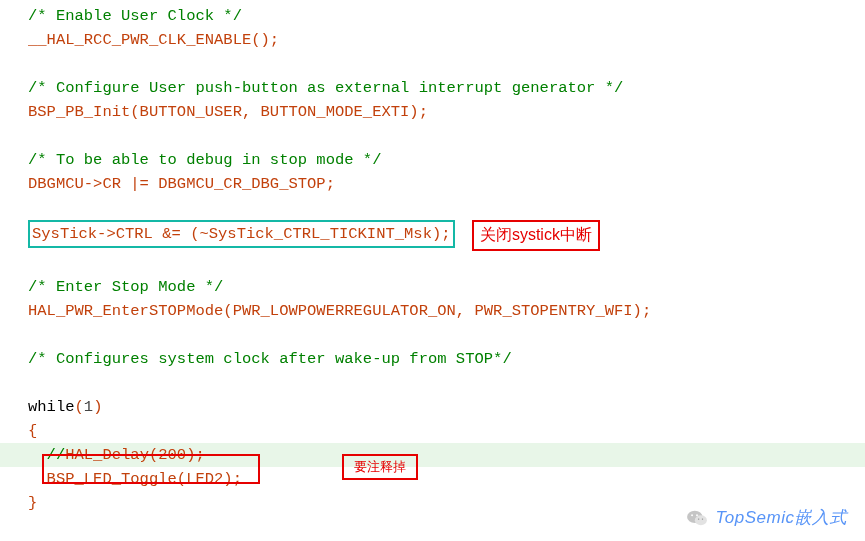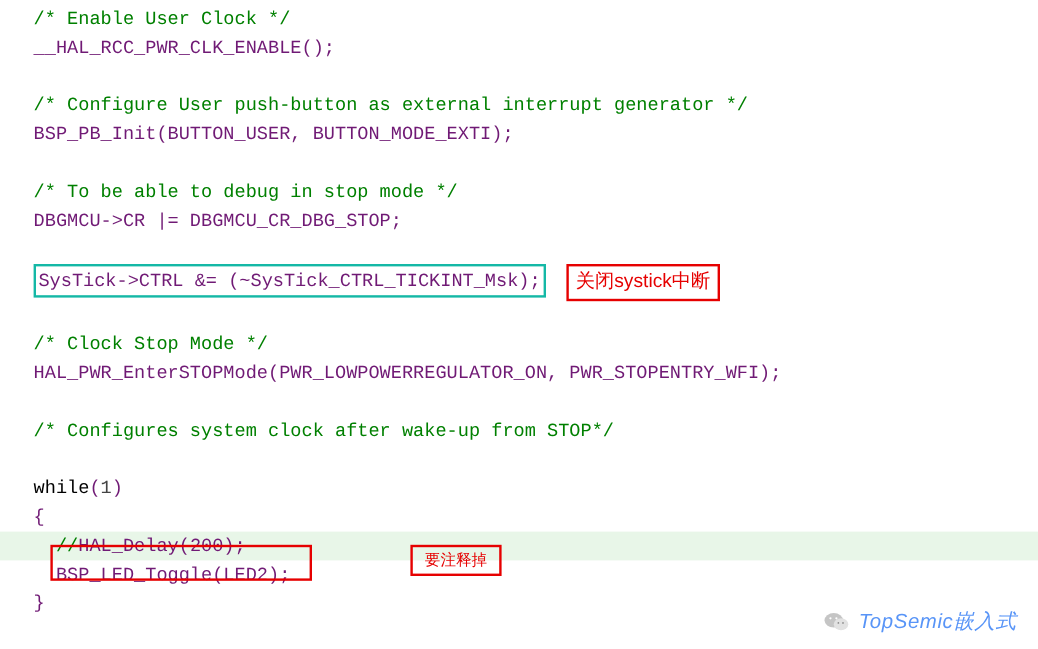--- a/index.html
+++ b/index.html
@@ -20,21 +20,21 @@
   }
   .line {
     white-space: pre;
     padding-left: 28px;
   }
   .blank {
     height: 1.55em;
   }
   .comment { color: #008000; }
   .keyword { color: #000000; }
-  .plain   { color: #701a75; }
+  .plain   { color: #c2410c; }
   .number  { color: #444444; }
   .highlight-line {
     background: #e8f6e8;
   }
 
   
   .redbox {
     border: 2px solid #14b8a6;
     display: inline-block;
     padding: 0 2px;
@@ -112,21 +112,21 @@
 
   <div class="line"><span class="comment">/* To be able to debug in stop mode */</span></div>
   <div class="line"><span class="plain">DBGMCU-&gt;CR |= DBGMCU_CR_DBG_STOP;</span></div>
 
   <div class="line blank"></div>
 
   <div class="line"><span class="redbox"><span class="plain">SysTick-&gt;CTRL &amp;= (~SysTick_CTRL_TICKINT_Msk);</span></span> <span class="redborder-text">关闭systick中断</span></div>
 
   <div class="line blank"></div>
 
-  <div class="line"><span class="comment">/* Clock Stop Mode */</span></div>
+  <div class="line"><span class="comment">/* Enter Stop Mode */</span></div>
   <div class="line"><span class="plain">HAL_PWR_EnterSTOPMode(PWR_LOWPOWERREGULATOR_ON, PWR_STOPENTRY_WFI);</span></div>
 
   <div class="line blank"></div>
 
   <div class="line"><span class="comment">/* Configures system clock after wake-up from STOP*/</span></div>
 
   <div class="line blank"></div>
 
   <div class="line"><span class="keyword">while</span><span class="plain">(</span><span class="number">1</span><span class="plain">)</span></div>
   <div class="line"><span class="plain">{</span></div>

